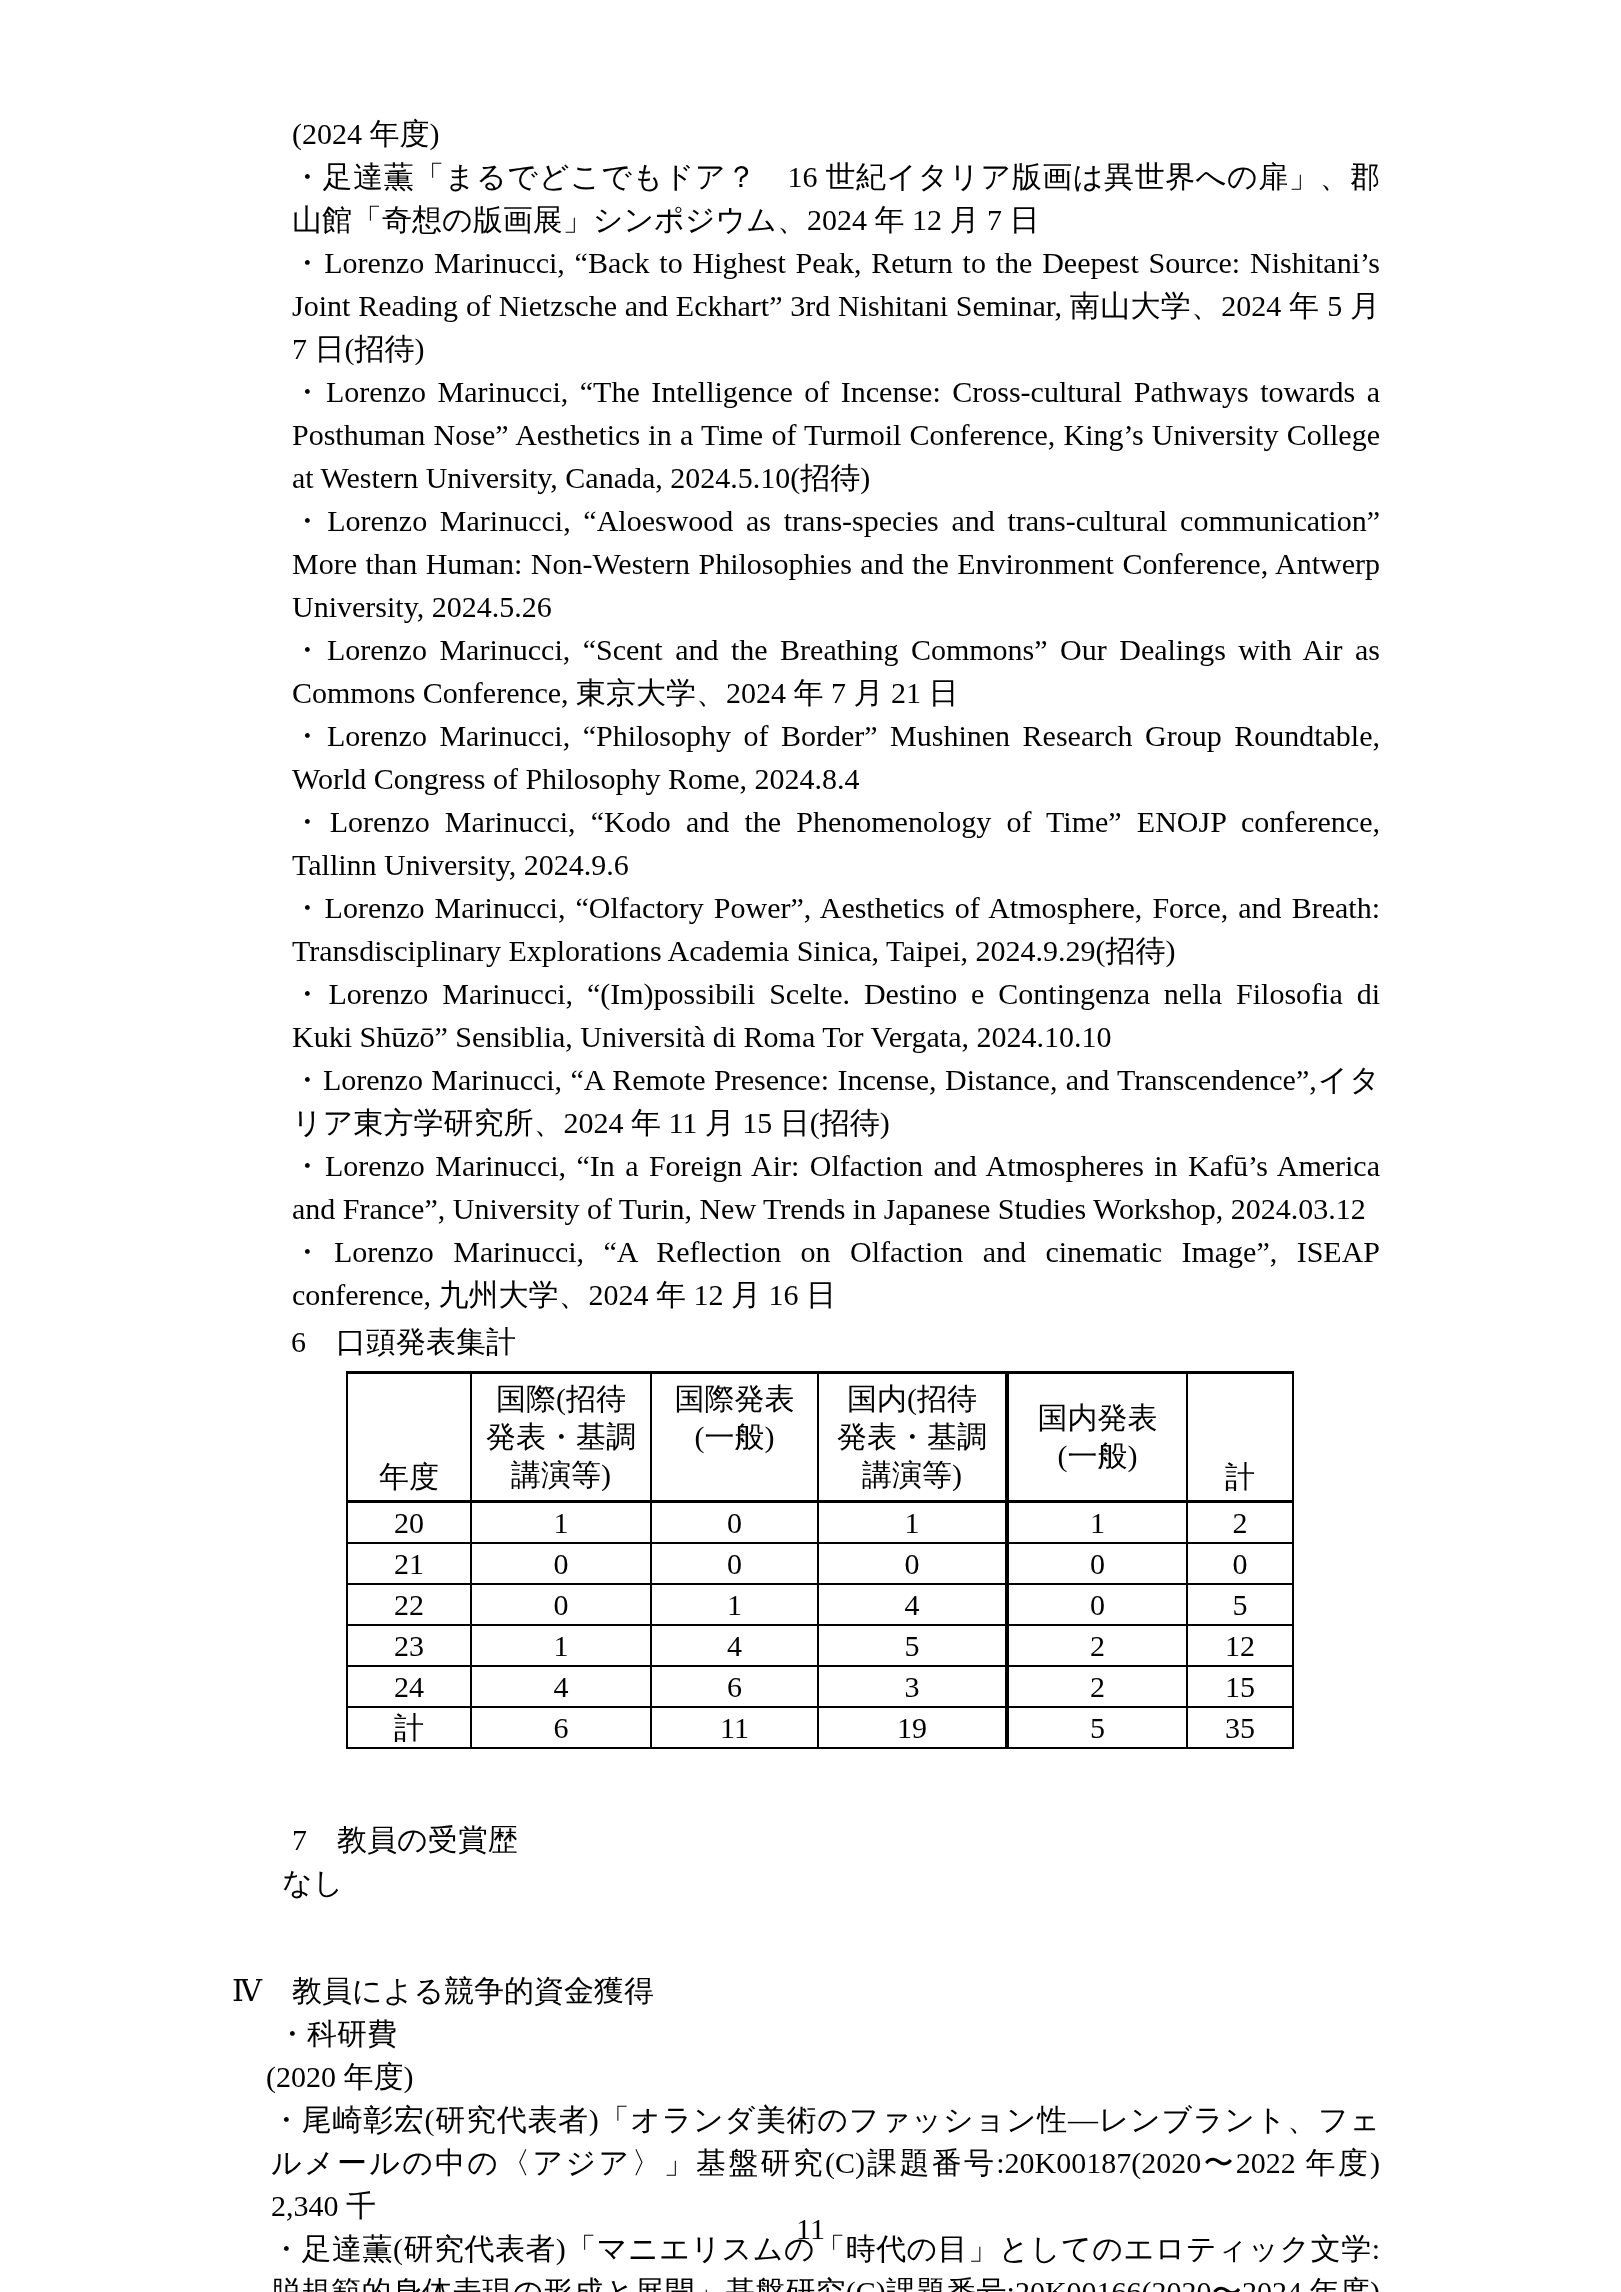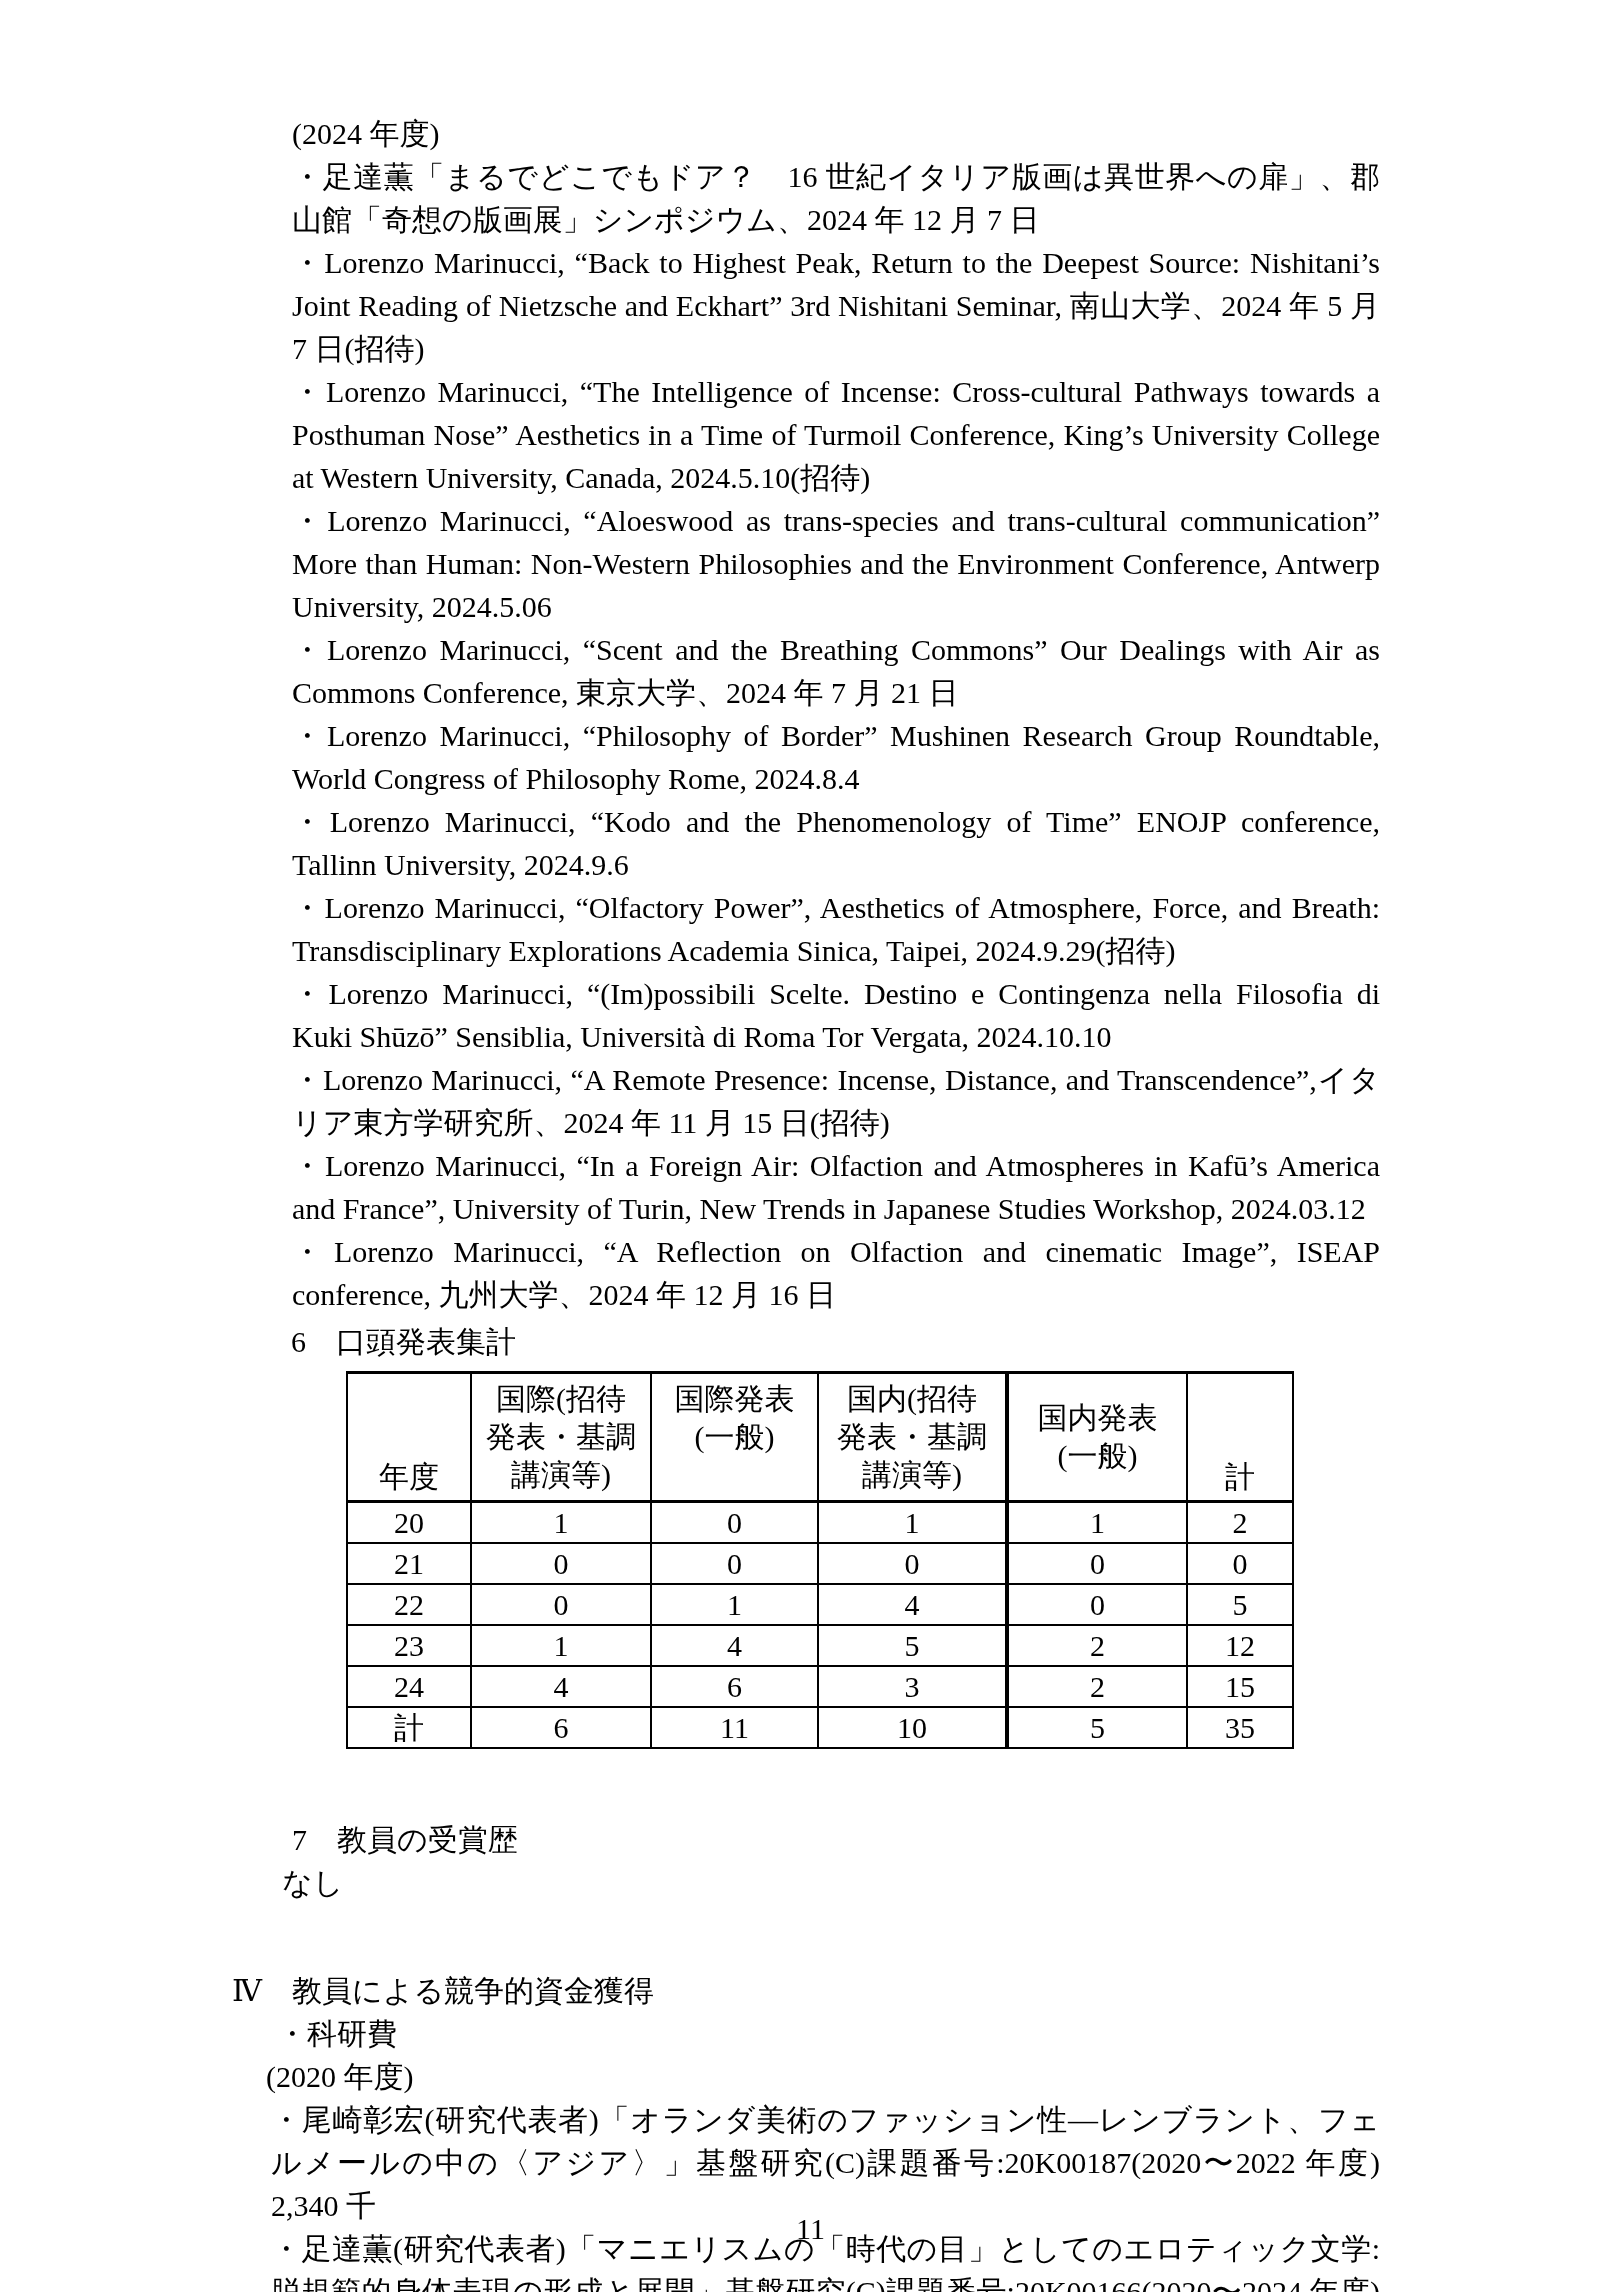--- a/index.html
+++ b/index.html
@@ -69,21 +69,21 @@
 </head>
 <body>
 
 <div class="page">
 
   <div class="block-2024">
     <p class="year-label">(2024 年度)</p>
     <p class="entry">・足達薫「まるでどこでもドア？　16 世紀イタリア版画は異世界への扉」、郡山館「奇想の版画展」シンポジウム、2024 年 12 月 7 日</p>
     <p class="entry">・Lorenzo Marinucci, “Back to Highest Peak, Return to the Deepest Source: Nishitani’s Joint Reading of Nietzsche and Eckhart” 3rd Nishitani Seminar, 南山大学、2024 年 5 月 7 日(招待)</p>
     <p class="entry">・Lorenzo Marinucci, “The Intelligence of Incense:  Cross-cultural Pathways towards a Posthuman Nose” Aesthetics in a Time of Turmoil Conference, King’s University College at Western University, Canada, 2024.5.10(招待)</p>
-    <p class="entry">・Lorenzo Marinucci, “Aloeswood as trans-species and trans-cultural communication” More than Human: Non-Western Philosophies and the Environment Conference, Antwerp University, 2024.5.06</p>
+    <p class="entry">・Lorenzo Marinucci, “Aloeswood as trans-species and trans-cultural communication” More than Human: Non-Western Philosophies and the Environment Conference, Antwerp University, 2024.5.26</p>
     <p class="entry">・Lorenzo Marinucci, “Scent and the Breathing Commons” Our Dealings with Air as Commons Conference, 東京大学、2024 年 7 月 21 日</p>
     <p class="entry">・Lorenzo Marinucci, “Philosophy of Border” Mushinen Research Group Roundtable, World Congress of Philosophy Rome, 2024.8.4</p>
     <p class="entry">・Lorenzo Marinucci, “Kodo and the Phenomenology of Time” ENOJP conference, Tallinn University, 2024.9.6</p>
     <p class="entry">・Lorenzo Marinucci, “Olfactory Power”, Aesthetics of Atmosphere, Force, and Breath: Transdisciplinary Explorations Academia Sinica, Taipei, 2024.9.29(招待)</p>
     <p class="entry">・Lorenzo Marinucci, “(Im)possibili Scelte. Destino e Contingenza nella Filosofia di Kuki Shūzō” Sensiblia, Università di Roma Tor Vergata, 2024.10.10</p>
     <p class="entry">・Lorenzo Marinucci, “A Remote Presence: Incense, Distance, and Transcendence”,イタリア東方学研究所、2024 年 11 月 15 日(招待)</p>
     <p class="entry">・Lorenzo Marinucci, “In a Foreign Air: Olfaction and Atmospheres in Kafū’s America and France”,  University of Turin, New Trends in Japanese Studies Workshop, 2024.03.12</p>
     <p class="entry">・Lorenzo Marinucci, “A Reflection on Olfaction and cinematic Image”, ISEAP conference, 九州大学、2024 年 12 月 16 日</p>
   </div>
 
@@ -152,21 +152,21 @@
         <td>4</td>
         <td>6</td>
         <td>3</td>
         <td>2</td>
         <td>15</td>
       </tr>
       <tr>
         <td>計</td>
         <td>6</td>
         <td>11</td>
-        <td>10</td>
+        <td>19</td>
         <td>5</td>
         <td>35</td>
       </tr>
     </tbody>
   </table>
 
   <p class="sec7-heading">7　教員の受賞歴</p>
   <p class="sec7-body">なし</p>
 
   <p class="sec-iv-heading">Ⅳ　教員による競争的資金獲得</p>

